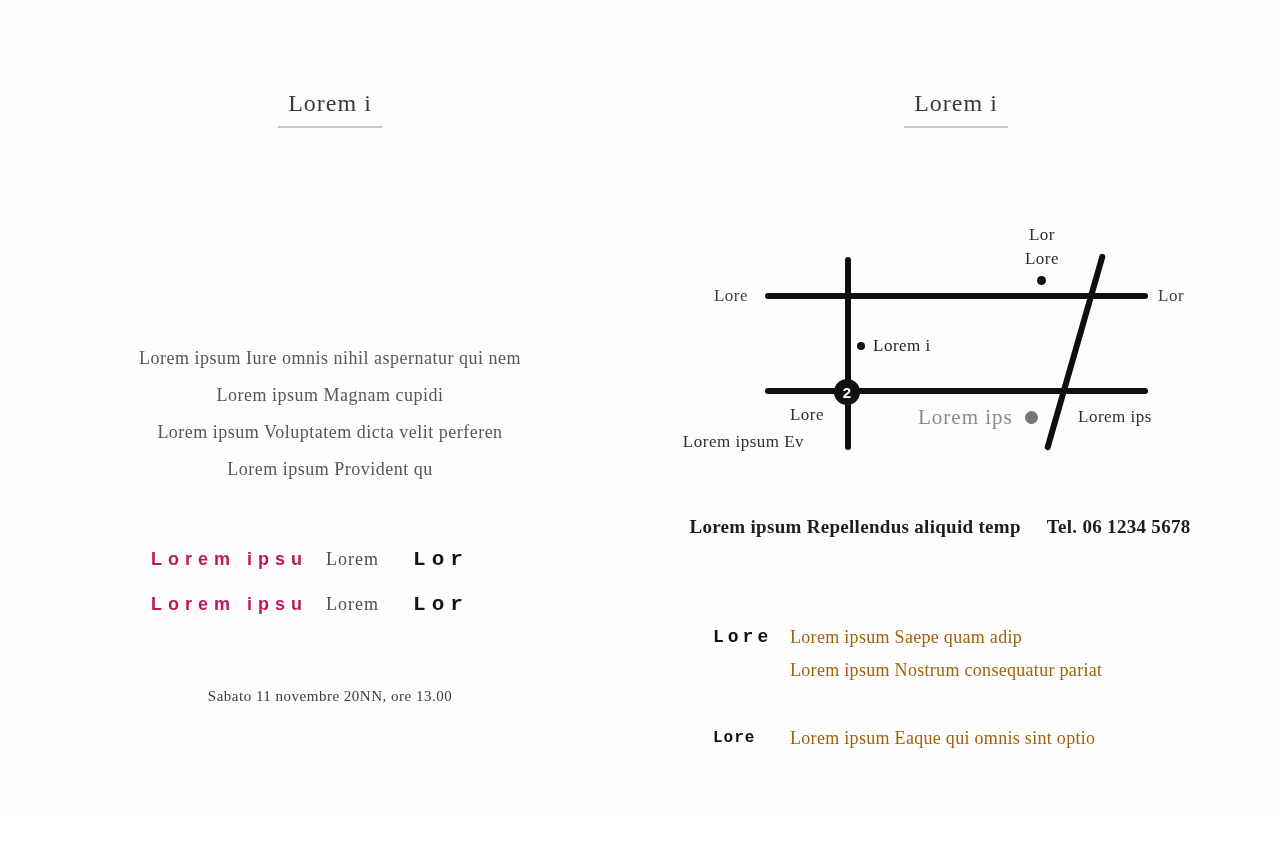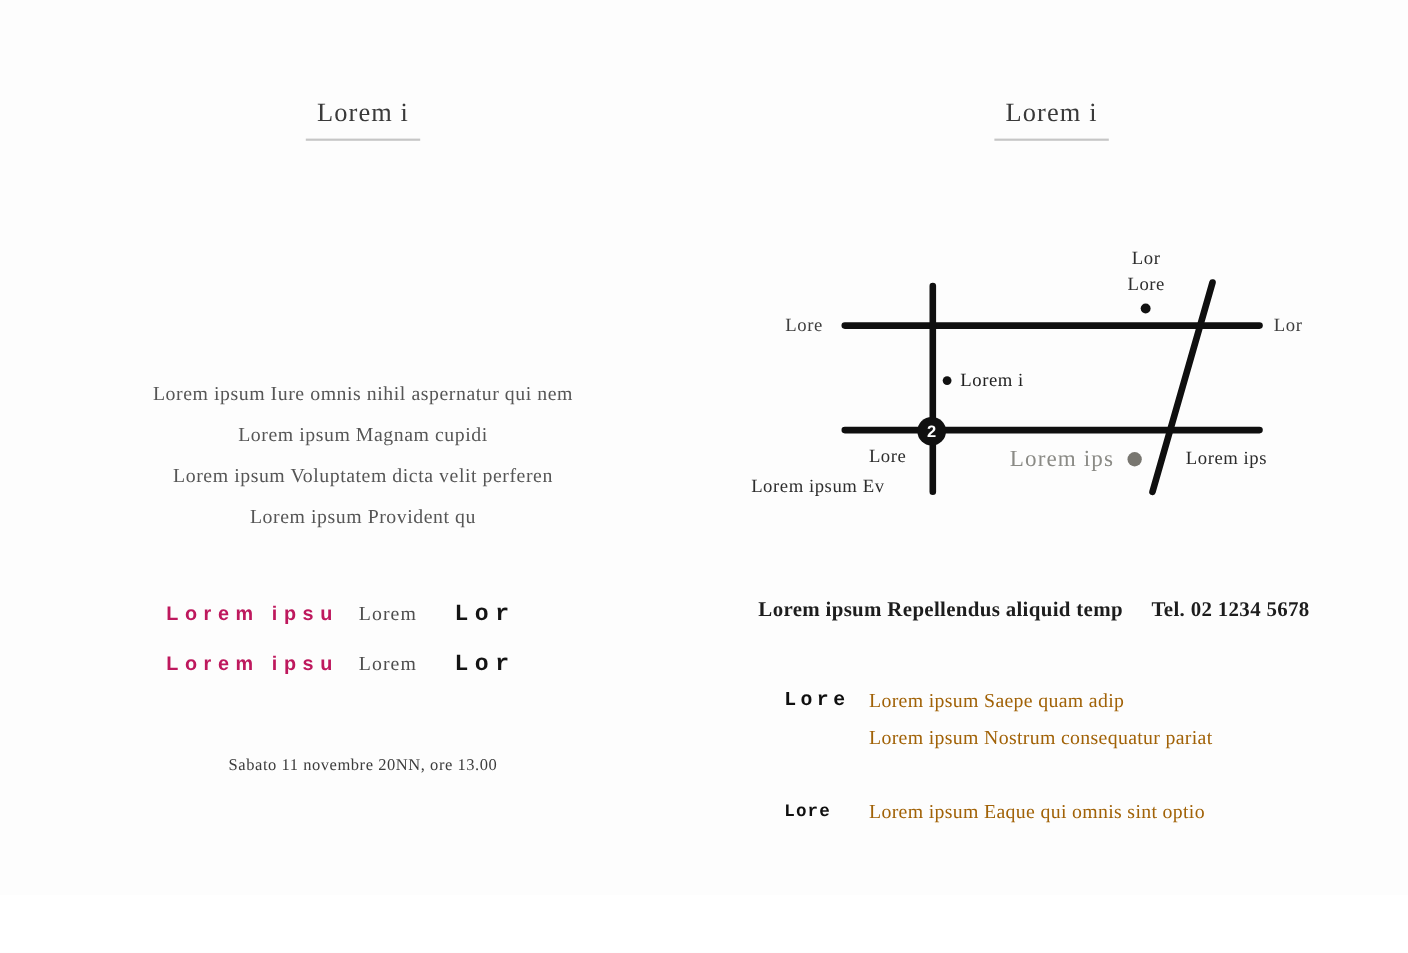--- a/index.html
+++ b/index.html
@@ -63,21 +63,21 @@
   .dot-poi     { left:197px; top:127px; width:8px;  height:8px;  background:#111111; }
   .dot-venue   { left:365px; top:196px; width:13px; height:13px; }
   .exit-badge {
     position:absolute; left:174px; top:164px; width:26px; height:26px;
     background:#111111; color:#ffffff; border-radius:50%;
     display:flex; align-items:center; justify-content:center;
     font-family:"Liberation Sans", sans-serif; font-size:15px; font-weight:bold;
   }
   
   .contact {
-    position:absolute; left:660px; top:541px; width:560px;
+    position:absolute; left:660px; top:513px; width:560px;
     display:flex; justify-content:center; gap:26px;
     font-size:19px; line-height:28px; font-weight:bold; color:#1d1d1d; letter-spacing:0.3px;
     white-space:nowrap;
   }
   .note { position:absolute; left:713px; display:flex; align-items:flex-start; }
   .note1 { top:621px; }
   .note2 { top:722px; }
   .note-term {
     width:77px; font-family:"Liberation Mono", monospace; font-weight:bold;
     color:#0f0f0f; line-height:33px;
@@ -144,21 +144,21 @@
     <div class="map-lbl lbl-exit">Lore</div>
     <div class="map-lbl lbl-street">Lorem ipsum Ev</div>
 
     <div class="map-lbl lbl-venue" style="color: rgb(139, 139, 134);">Lorem ips</div>
     <div class="dot dot-venue" style="background: rgb(120, 118, 112);"></div>
     <div class="map-lbl lbl-area-right">Lorem ips</div>
   </div>
 
   <div class="contact">
     <span>Lorem ipsum Repellendus aliquid temp</span>
-    <span>Tel. 02 1234 5678</span>
+    <span>Tel. 06 1234 5678</span>
   </div>
 
   <div class="note note1">
     <div class="note-term">Lore</div>
     <div class="note-lines">
       <div>Lorem ipsum Saepe quam adip</div>
       <div>Lorem ipsum Nostrum consequatur pariat</div>
     </div>
   </div>
 

